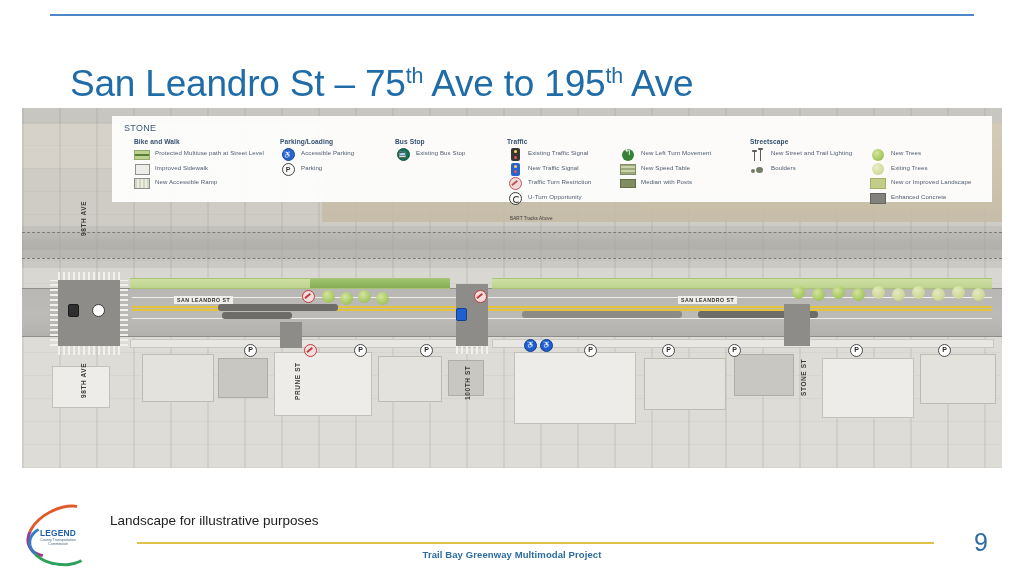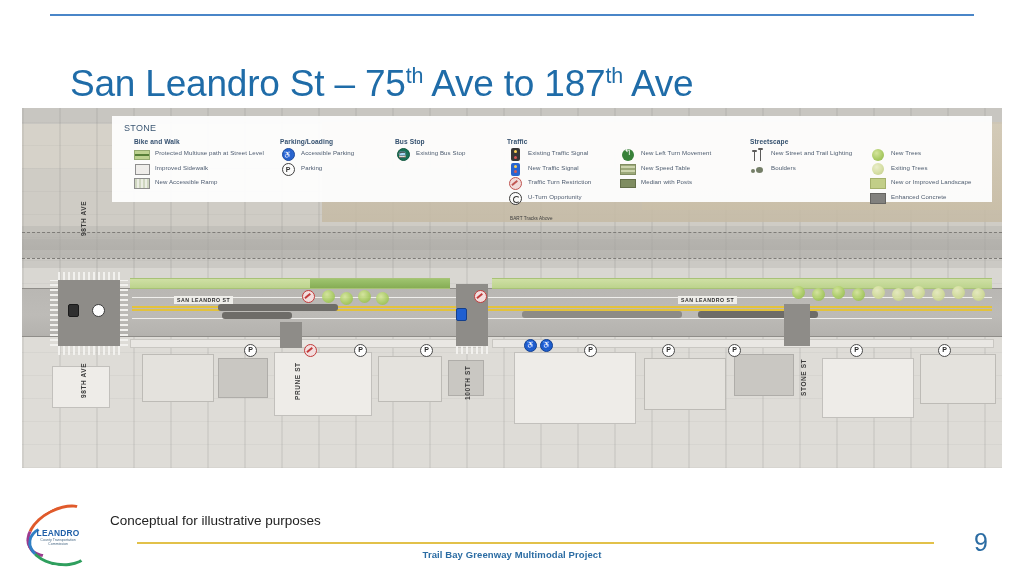--- a/index.html
+++ b/index.html
@@ -372,21 +372,21 @@
   .logo-sub {
     position:absolute; left:0; top:32px; width:76px; text-align:center;
     font-size:3.6px; color:#4a6a86; line-height:4.4px;
   }
 </style>
 </head>
 <body>
 
 <div class="top-rule"></div>
 
-<h1 class="slide-title"><span>San Leandro St – 75</span><sup>th</sup><span> Ave to 187</span><sup>th</sup><span> Ave</span></h1>
+<h1 class="slide-title"><span>San Leandro St – 75</span><sup>th</sup><span> Ave to 195</span><sup>th</sup><span> Ave</span></h1>
 
 <div class="map-frame">
 
   <div class="aerial"></div>
   <div class="lot-dirt"></div>
   <div class="lot-dirt2"></div>
 
   <div class="bldg" style="left:120px;top:246px;width:70px;height:46px;"></div>
   <div class="bldg dark" style="left:196px;top:250px;width:48px;height:38px;"></div>
   <div class="bldg light" style="left:252px;top:244px;width:96px;height:62px;"></div>
@@ -635,26 +635,26 @@
       <div class="leg-row">
         <span class="leg-sym">
             <span class="sw-concrete"></span>
           </span>
         <span class="leg-txt">Enhanced Concrete</span>
       </div>
     </div>
   </div>
 </div>
 
-<div class="footer-note">Conceptual for illustrative purposes</div>
+<div class="footer-note">Landscape for illustrative purposes</div>
 <div class="footer-rule"></div>
 <div class="footer-project">Trail Bay Greenway Multimodal Project</div>
 <div class="page-number">9</div>
 
 <div class="logo">
   <div class="logo-arc"></div>
   <div class="logo-arc2"></div>
-  <div class="logo-name">LEANDRO</div>
+  <div class="logo-name">LEGEND</div>
   <div class="logo-sub">
     <div>County Transportation</div>
     <div>Commission</div>
   </div>
 </div>
 
 </body></html>

